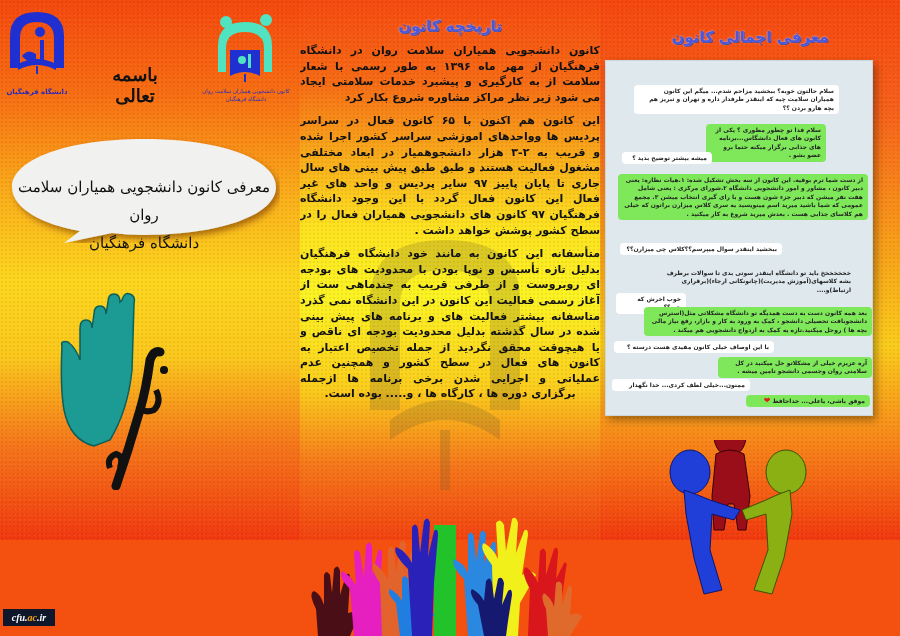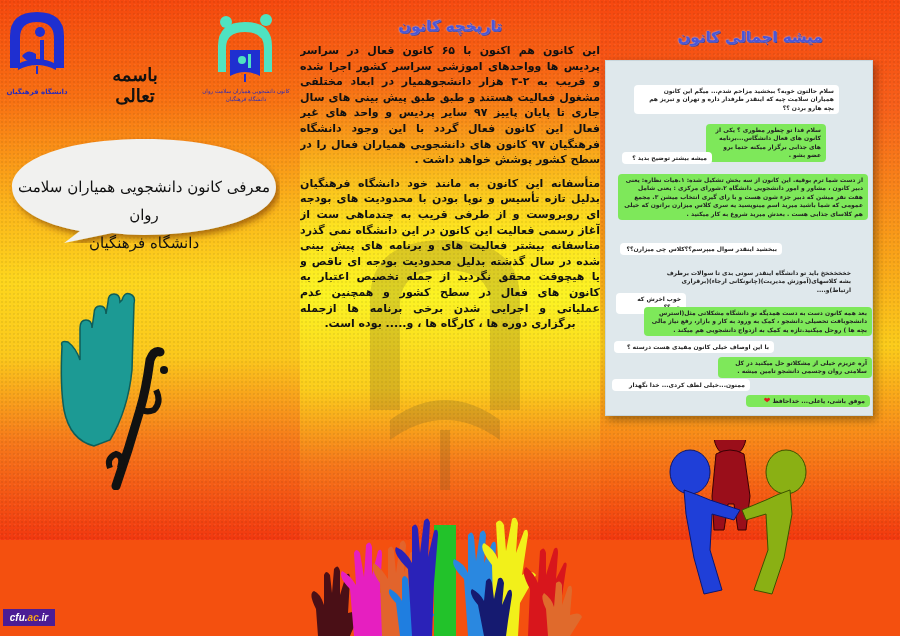--- a/index.html
+++ b/index.html
@@ -23,22 +23,22 @@
   .logo-kanoon { left: 212px; top: 10px; width: 66px; height: 92px; }
   .logo-caption { position: absolute; font-size: 6px; color: #2a2ab8; text-align: center; direction: rtl; white-space: nowrap; font-family: "DejaVu Sans", sans-serif; }
   .basmeh { position: absolute; left: 100px; top: 64px; width: 70px; text-align: center; font-family: "DejaVu Serif", serif; font-weight: bold; font-size: 18px; color: #111; direction: rtl; }
 
   .bubble { position: absolute; left: 8px; top: 135px; width: 272px; height: 108px; }
   .bubble-text { position: absolute; left: 8px; top: 173px; width: 272px; text-align: center; direction: rtl;
     font-family: "DejaVu Serif", serif; font-weight: normal; color: #111; font-size: 15px; line-height: 28px; }
 
   .hamyari { position: absolute; left: 50px; top: 290px; width: 130px; height: 200px; }
 
-  .site-badge { position: absolute; left: 3px; top: 609px; width: 52px; height: 17px; background: #4c1d95; color: #fff;
-    font-style: italic; font-weight: bold; font-size: 10px; line-height: 17px; text-align: center; font-family: Liberation Sans, sans-serif; }
+  .site-badge { position: absolute; left: 3px; top: 609px; width: 52px; height: 17px; background: #0f172a; color: #fff;
+    font-style: italic; font-weight: bold; font-size: 10px; line-height: 17px; text-align: center; font-family: Liberation Serif, serif; }
   .site-badge .accent { color: #f6a21a; }
 
   
   .mid-title { position: absolute; left: 0; width: 300px; top: 17px; text-align: center; font-family: "DejaVu Sans", sans-serif; font-weight: bold;
     color: #4d56d6; font-size: 15px; direction: rtl; text-shadow: 0 0 2px #c9d0ff, 1px 1px 0 #2a2d8f; }
   .history-text { position: absolute; left: 0; top: 43px; width: 300px; direction: rtl; text-align: justify; text-align-last: right;
     font-family: "DejaVu Sans", sans-serif; font-weight: bold; color: #111; font-size: 11px; line-height: 15.6px; }
   .history-text p { margin-bottom: 8px; }
   .history-text p:last-child { text-align-last: center; }
   .watermark { position: absolute; left: 60px; top: 230px; width: 170px; height: 260px; opacity: 0.22; }
@@ -115,20 +115,21 @@
 
 <div class="panel panel-mid">
   <div class="noise"></div>
   <svg class="watermark" viewBox="0 0 170 260">
     <path d="M10 180 L10 70 Q10 10 85 10 Q160 10 160 70 L160 180 L130 180 L130 74 Q130 40 85 40 Q40 40 40 74 L40 180 Z" fill="#6b5a2a"></path>
     <path d="M30 190 Q85 150 140 190 L140 210 Q85 170 30 210 Z" fill="#6b5a2a"></path>
     <rect x="80" y="200" width="10" height="60" fill="#6b5a2a"></rect>
   </svg>
   <div class="mid-title">تاریخچه کانون</div>
   <div class="history-text">
+    <p>کانون دانشجویی همیاران سلامت روان در دانشگاه فرهنگیان از مهر ماه ۱۳۹۶ به طور رسمی با شعار سلامت از به کارگیری و پیشبرد خدمات سلامتی ایجاد می شود زیر نظر مراکز مشاوره شروع بکار کرد</p>
     <p>این کانون هم اکنون با ۶۵ کانون فعال در سراسر پردیس ها وواحدهای اموزشی سراسر کشور اجرا شده و قریب به ۲-۳ هزار دانشجوهمیار در ابعاد مختلفی مشغول فعالیت هستند و طبق طبق پیش بینی های سال جاری تا پایان پاییز ۹۷ سایر پردیس و واحد های غیر فعال این کانون فعال گردد با این وجود دانشگاه فرهنگیان ۹۷ کانون های دانشجویی همیاران فعال را در سطح کشور پوشش خواهد داشت .</p>
     <p>متأسفانه این کانون به مانند خود دانشگاه فرهنگیان بدلیل تازه تأسیس و نوپا بودن با محدودیت های بودجه ای روبروست و از طرفی قریب به چندماهی ست از آغاز رسمی فعالیت این کانون در این دانشگاه نمی گذرد متاسفانه بیشتر فعالیت های و برنامه های پیش بینی شده در سال گذشته بدلیل محدودیت بودجه ای ناقص و یا هیچوقت محقق نگردید از جمله تخصیص اعتبار به کانون های فعال در سطح کشور و همچنین عدم عملیاتی و اجرایی شدن برخی برنامه ها ازجمله برگزاری دوره ها ، کارگاه ها ، و..... بوده است.</p>
   </div>
 </div>
 
 <svg class="hands" viewBox="0 0 280 123">
   <rect x="126" y="12" width="22" height="111" fill="#22c22a"></rect>
   <path d="M10 123 L8 96 Q0 80 6 78 Q12 80 16 92 L16 62 Q18 56 22 62 L24 80 L26 56 Q30 50 32 58 L32 82 L38 62 Q42 58 42 66 L40 100 Q52 96 54 102 Q46 112 42 123 Z" fill="#4a0f16"></path>
   <path d="M46 123 L42 76 Q30 64 34 58 Q42 62 48 72 L46 40 Q48 34 52 40 L56 64 L58 32 Q62 26 64 34 L64 62 L70 38 Q74 34 74 42 L72 80 Q86 70 88 78 Q78 94 74 123 Z" fill="#e61fc0"></path>
   <path d="M74 123 L72 70 Q62 56 66 50 Q74 56 80 66 L80 36 Q84 30 86 38 L88 60 L92 30 Q96 24 98 32 L96 60 L102 40 Q106 36 106 44 L104 86 Q108 96 104 123 Z" fill="#e2642c"></path>
@@ -138,21 +139,21 @@
   <path d="M186 123 L184 52 Q170 34 176 30 Q186 36 190 46 L188 10 Q192 4 196 12 L198 38 L204 6 Q208 2 210 10 L208 40 L216 18 Q220 14 220 22 L214 62 Q224 56 228 62 L212 90 L210 123 Z" fill="#f2f01a"></path>
   <path d="M176 123 L170 92 Q160 80 164 76 Q172 80 176 88 L178 68 Q182 62 184 70 L186 86 L190 66 Q194 62 196 70 L194 92 L200 78 Q204 74 204 82 L200 108 L198 123 Z" fill="#151a70"></path>
   <path d="M220 123 L222 76 Q212 58 218 54 Q226 60 230 70 L232 38 Q236 32 238 40 L238 62 L246 36 Q250 32 250 40 L248 66 L256 50 Q260 48 258 56 L252 96 L246 123 Z" fill="#d8161c"></path>
   <path d="M240 123 L238 96 Q232 84 236 80 Q244 86 246 94 L248 70 Q252 66 254 72 L254 92 L260 74 Q264 70 264 78 L262 102 Q272 98 274 104 L262 123 Z" fill="#e06a2c"></path>
 </svg>
 
 <div class="panel panel-right">
   <div class="noise"></div>
 </div>
 
-<div class="right-title">میشه اجمالی کانون</div>
+<div class="right-title">معرفی اجمالی کانون</div>
 
 <div class="chat-card">
   <div class="chat-msg white" style="left:28px; top:24px; width:205px;">سلام حالتون خوبه؟ ببخشید مزاحم شدم... میگم این کانون همیاران سلامت چیه که اینقدر طرفدار داره و تهران و تبریز هم بچه هارو بردن ؟؟</div>
   <div class="chat-msg green" style="left:100px; top:63px; width:120px;">سلام فدا تو چطور مطوری ؟ یکی از کانون های فعال دانشگاس...برنامه های جذابی برگزار میکنه حتما برو عضو بشو .</div>
   <div class="chat-msg white" style="left:16px; top:91px; width:90px;">میشه بیشتر توضیح بدید ؟</div>
   <div class="chat-msg green" style="left:12px; top:113px; width:250px;">از دست شما ترم بوقیة. این کانون از سه بخش تشکیل شده: ۱.هیات نظاره: یعنی دبیر کانون ، مشاور و امور دانشجویی دانشگاه ۲.شورای مرکزی : یعنی شامل هفت نفر میشن که دبیر جزء شون هست و با رای گیری انتخاب میشن ۳. مجمع عمومی که شما باشید میرید اسم مینویسید یه سری کلاس میزارن براتون که خیلی هم کلاسای جذابی هست . بعدش میرید شروع به کار میکنید .</div>
   <div class="chat-msg white" style="left:14px; top:182px; width:162px;">ببخشید اینقدر سوال میپرسم؟؟کلاس چی میزارن؟؟</div>
   <div class="chat-msg plain" style="left:50px; top:206px; width:200px;">خخخخخخخ باید تو دانشگاه اینقدر سوتی بدی تا سوالات برطرف بشه کلاسهای(آموزش مدیریت)(چانونکانی ارجاء)(برقراری ارتباط)و....</div>
   <div class="chat-msg white" style="left:10px; top:232px; width:70px;">خوب اخرش که چی؟؟</div>
   <div class="chat-msg green" style="left:38px; top:246px; width:228px;">بعد همه کانون دست به دست همدیگه تو دانشگاه مشکلاتی مثل(استرس دانشجوبافت تحصیلی دانشجو ، کمک به ورود به کار و بازار، رفع نیاز مالی بچه ها ) روحل میکنید.تازه یه کمک به ازدواج دانشجویی هم میکند .</div>

